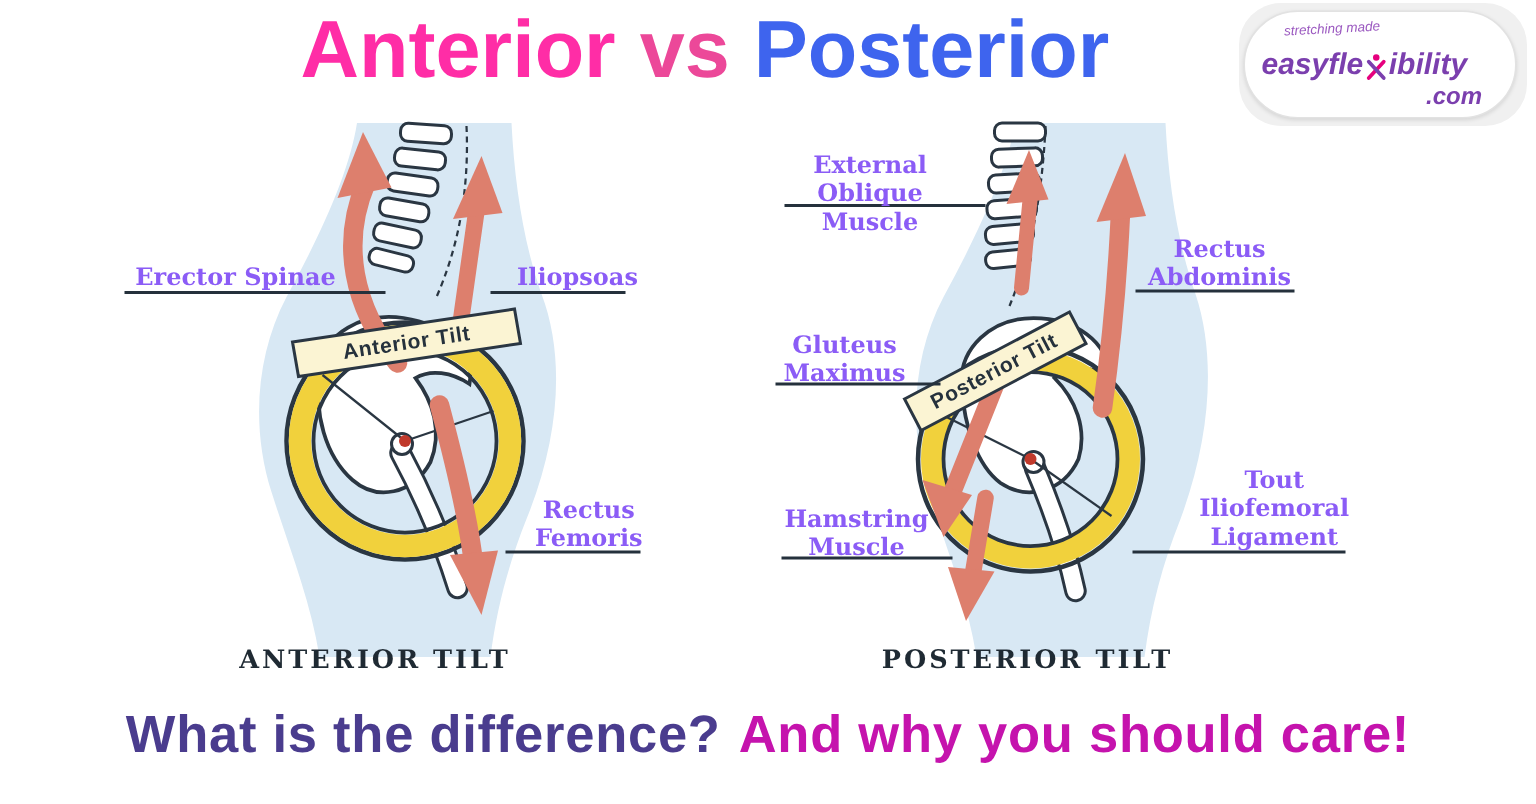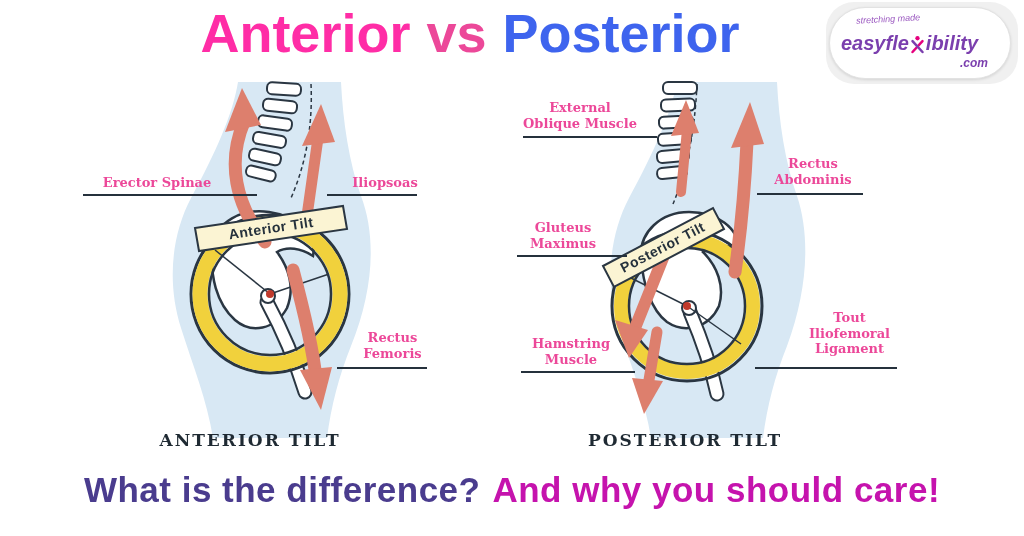--- a/index.html
+++ b/index.html
@@ -16,31 +16,31 @@
   
   .logo-plate{position:absolute;top:2px;right:6px;width:192px;height:82px;
               background:#f0f0f0;border-radius:28px;}
   .logo-bubble{position:absolute;top:7px;right:13px;width:180px;height:70px;background:#ffffff;
                border:1px solid #e2e2e2;border-radius:36px;box-shadow:0 1px 3px rgba(0,0,0,.12);}
   .logo-tagline{position:absolute;top:6px;left:26px;font-size:9px;font-style:italic;
                 color:#9b59c0;transform:rotate(-3deg);}
   .logo-brand{position:absolute;top:24px;left:11px;font-size:20px;font-weight:bold;
               font-style:italic;color:#7b3fae;white-space:nowrap;display:flex;align-items:flex-end;}
   .logo-x{display:inline-block;width:15px;height:21px;margin:0 1px;}
-  .logo-com{position:absolute;top:48px;right:22px;font-size:12px;font-weight:bold;
+  .logo-com{position:absolute;top:48px;right:22px;font-size:16px;font-weight:bold;
             font-style:italic;color:#7b3fae;text-align:right;}
 
   
   .diagram{position:absolute;top:80px;height:385px;}
   .diagram.left{left:55px;width:450px;}
   .diagram.right{left:505px;width:470px;}
   .diagram svg{position:absolute;top:0;left:0;}
 
-  .label{position:absolute;font-family:"DejaVu Serif",serif;font-weight:bold;font-size:13px;
-         color:#ec4899;line-height:1.2;text-align:center;white-space:pre-line;}
+  .label{position:absolute;font-family:"DejaVu Serif",serif;font-weight:bold;font-size:16px;
+         color:#8b5cf6;line-height:1.2;text-align:center;white-space:pre-line;}
   .caption{position:absolute;top:350px;font-family:"DejaVu Serif",serif;font-weight:bold;
            font-size:17px;letter-spacing:2px;color:#1f2a33;text-align:center;}
 
   
   .lbl-erector{left:27px;top:95px;width:150px;}
   .lbl-iliopsoas{left:280px;top:95px;width:100px;}
   .lbl-rectusfem{left:290px;top:250px;width:95px;}
   .cap-left{left:0px;width:390px;}
 
   

